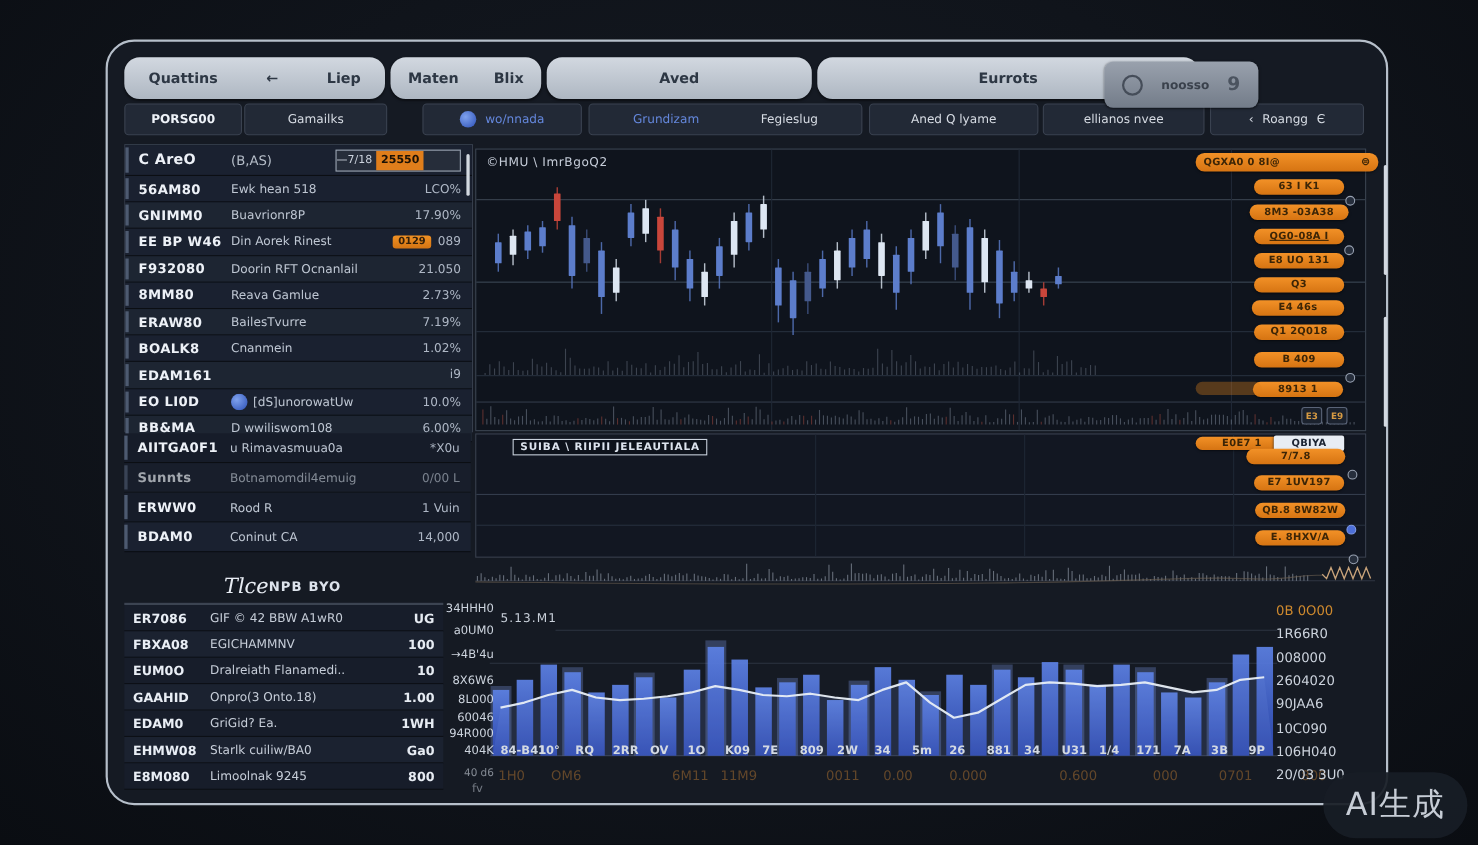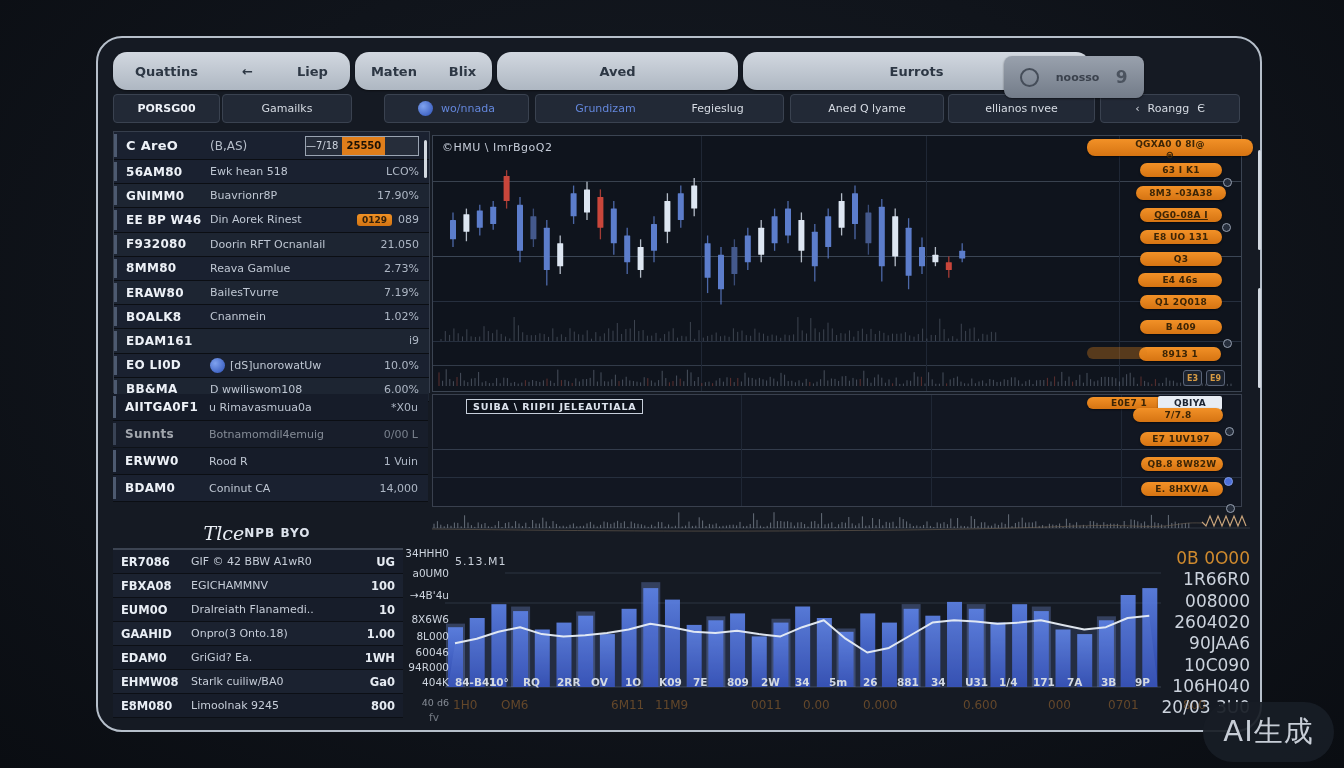--- a/index.html
+++ b/index.html
@@ -48,21 +48,21 @@
     border:1px solid #39404e;}
   .gridh{position:absolute;left:0;width:100%;height:1px;background:#262f3e;}
   .gridv{position:absolute;top:0;height:100%;width:1px;background:#1f2735;}
   .cp-title{position:absolute;left:9px;top:5px;font-size:11px;color:#c6cdd9;letter-spacing:.5px;}
   .cp-corner{position:absolute;right:14px;top:6px;font-size:9.5px;color:#aeb6c4;}
   .mid-label{position:absolute;left:33px;top:4px;border:1px solid #c7cfdb;background:#0d121b;
     color:#dde4ee;font-size:9.5px;font-weight:700;letter-spacing:.8px;padding:1px 6px;}
   
   .badge{position:absolute;height:14px;border-radius:7px;background:linear-gradient(#f29127,#d67412);
     color:#3c2506;font-size:9px;font-weight:700;display:flex;align-items:center;justify-content:center;
-    padding:0 7px;letter-spacing:.3px;box-shadow:0 1px 2px rgba(0,0,0,.5);white-space:nowrap;flex-direction:column;}
+    padding:0 7px;letter-spacing:.3px;box-shadow:0 1px 2px rgba(0,0,0,.5);white-space:nowrap;}
   .badge.wide{height:17px;border-radius:8px;justify-content:space-between;}
   .badge.white{background:#e8edf4;color:#1c2432;border-radius:2px;}
   .badge.faded{background:rgba(224,130,30,.35);box-shadow:none;color:rgba(60,37,6,.6);}
   .dot{position:absolute;width:7px;height:7px;border-radius:50%;border:1.5px solid #98a2b2;background:#262e3c;}
   .dot.blue{background:#4d6fd8;border-color:#7f9ae6;}
   .scroll-seg{position:absolute;width:3px;border-radius:2px;background:#d3d9e1;}
   
   .ptable{position:absolute;left:113px;top:518px;width:290px;}
   .phead{display:flex;justify-content:center;align-items:center;height:30px;
     border-bottom:2px solid #3c4452;padding:0 8px 0 6px;}
@@ -72,21 +72,21 @@
     border-bottom:1px solid #0c0f15;background:#1b2230;padding:0 8px;}
   .prow:nth-child(odd){background:#171d2a;}
   .pcode{font-size:11.5px;font-weight:700;color:#e9eef5;white-space:nowrap;}
   .pdesc{font-size:11px;color:#c6cdd8;white-space:nowrap;overflow:hidden;}
   .pval{font-size:11.5px;font-weight:700;color:#e6ebf2;text-align:right;}
   
   .bc-ylab{position:absolute;font-size:10.5px;color:#cdd4de;text-align:right;width:60px;white-space:nowrap;}
   .bc-ann{position:absolute;left:62px;top:10px;font-size:11px;color:#c9d0da;letter-spacing:1px;}
   .bc-xlab{position:absolute;font-size:10.5px;font-weight:700;color:#d3d9e2;white-space:nowrap;}
   .bc-x2lab{position:absolute;font-size:12px;color:rgba(196,126,50,.45);white-space:nowrap;}
-  .rnum{position:absolute;font-size:17px;color:#ccd3dd;text-align:right;width:90px;white-space:nowrap;}
+  .rnum{position:absolute;font-size:12px;color:#ccd3dd;width:90px;white-space:nowrap;}
   .rnum.orange{color:#cf8a2e;}
   .wm{position:absolute;left:1203px;top:702px;width:131px;height:60px;border-radius:30px;
     background:rgba(24,29,38,.93);display:flex;align-items:center;justify-content:center;
     font-size:29px;color:#c7cdd6;letter-spacing:1px;}
 </style>
 </head>
 <body>
 
 <div class="stage">
   <div class="frame"></div>

